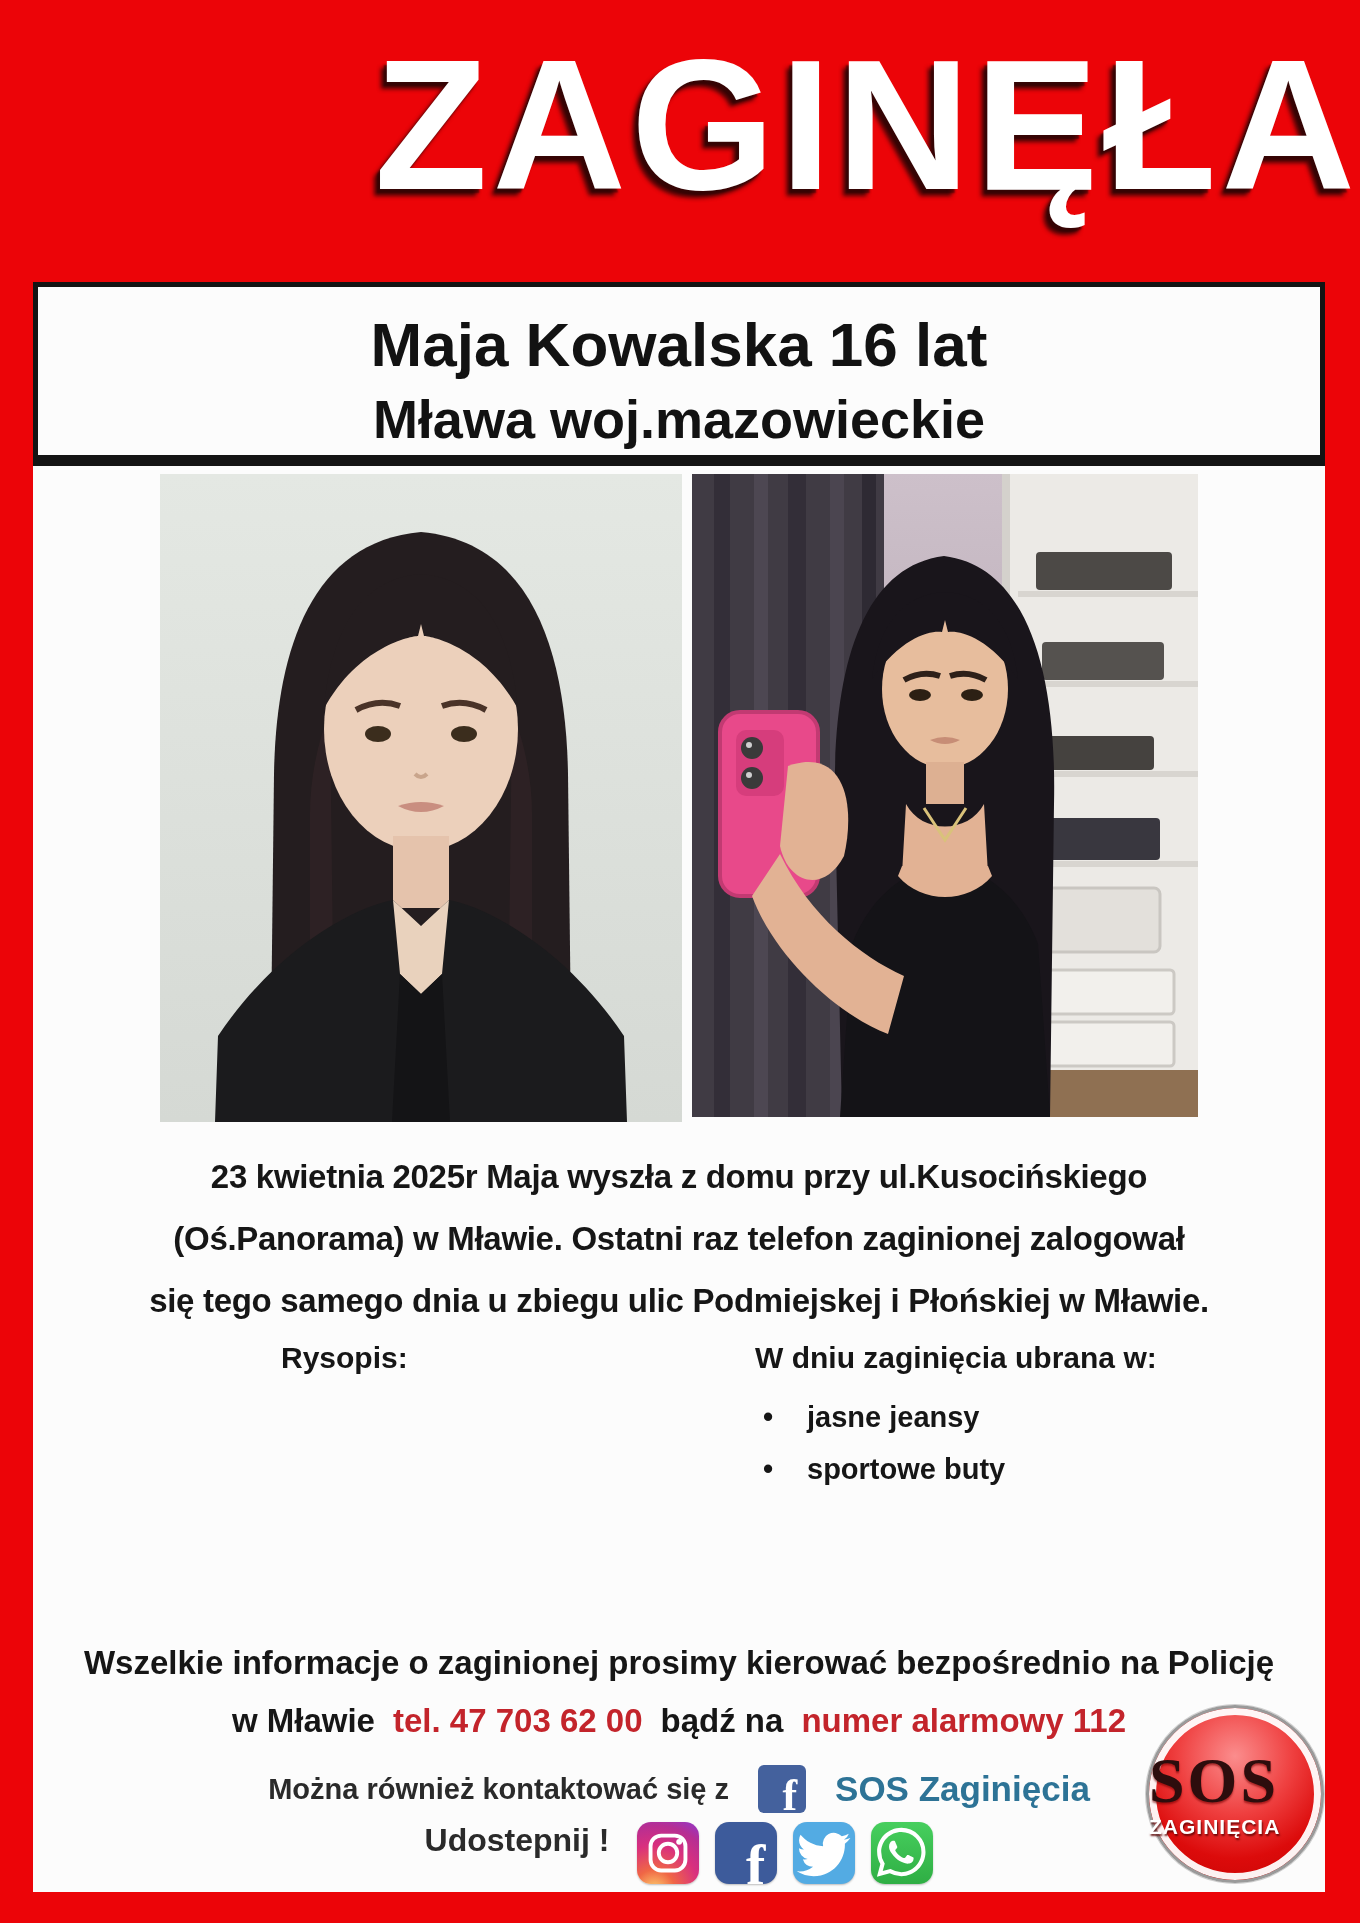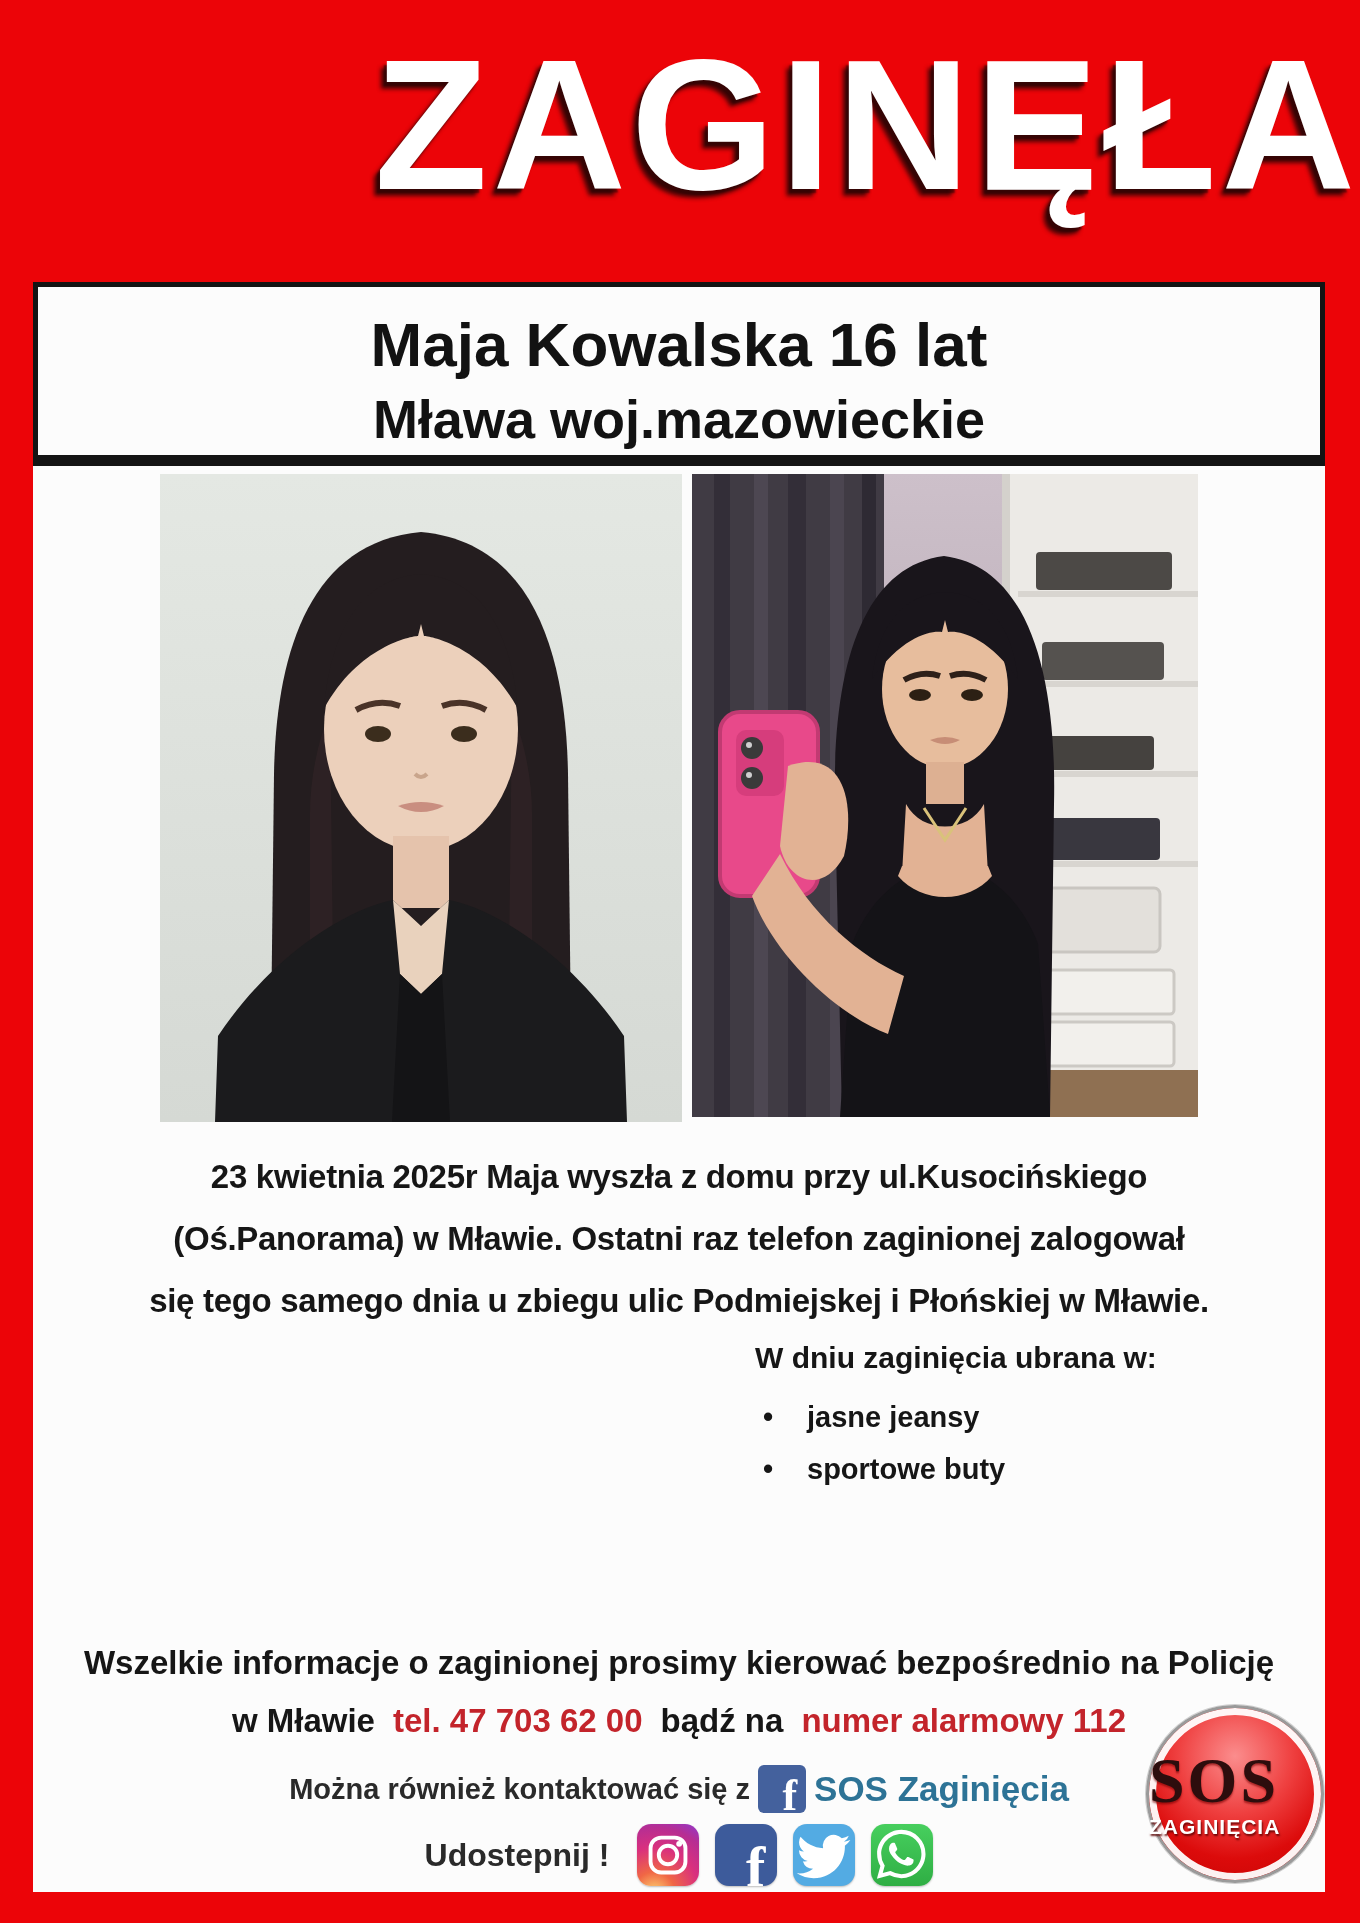--- a/index.html
+++ b/index.html
@@ -52,36 +52,36 @@
   
   .contact{
     position:absolute;top:1168px;left:0;width:100%;text-align:center;
     font-size:33px;line-height:58px;font-weight:bold;color:#161616;white-space:nowrap;
   }
   .contact .red{color:#c3242b;}
   .contact-line2 span{margin:0 9px;}
   
   .fb-line{
     position:absolute;top:1292px;left:0;width:100%;height:62px;
-    display:flex;align-items:center;justify-content:center;gap:8px;
+    display:flex;align-items:center;justify-content:center;gap:29px;
   }
   .fb-prefix{font-size:29px;font-weight:bold;color:#2a2a2a;}
   .fb-tile{
     width:48px;height:48px;border-radius:6px;background:#44619d;
     position:relative;display:inline-block;
   }
   .fb-tile span{
     position:absolute;right:9px;bottom:-8px;color:#fff;
     font-size:44px;font-weight:bold;font-family:"Liberation Serif",serif;
   }
   .fb-page{font-size:35px;font-weight:bold;color:#2d7396;}
   
   .share-line{
     position:absolute;top:1356px;left:0;width:100%;height:66px;
-    display:flex;align-items:center;justify-content:center;gap:16px;
+    display:flex;align-items:flex-start;justify-content:center;gap:16px;
   }
   .share-label{font-size:32px;font-weight:bold;color:#2a2a2a;margin-right:12px;}
   .sicon{width:62px;height:62px;border-radius:14px;position:relative;display:inline-block;box-shadow:0 1px 2px rgba(0,0,0,.25);}
   .sicon svg{position:absolute;left:0;top:0;}
   .ig{background:radial-gradient(circle at 28% 110%, #fdd270 0%, #f06745 25%, #d9307e 55%, #b62e93 80%, #8f39ce 100%);}
   .fb{background:#3d5b9b;}
   .fb b{
     position:absolute;right:12px;bottom:-10px;color:#fff;font-size:58px;
     font-weight:bold;font-family:"Liberation Serif",serif;line-height:1;
   }
@@ -208,20 +208,21 @@
     </div>
 
     <div class="desc">
       <span>23 kwietnia 2025r Maja wyszła z domu przy ul.Kusocińskiego</span><br>
       <span>(Oś.Panorama) w Mławie. Ostatni raz telefon zaginionej zalogował</span><br>
       <span>się tego samego dnia u zbiegu ulic Podmiejskej i Płońskiej w Mławie.</span>
     </div>
 
     <div class="details">
       <div class="col col-left">
+        <div class="col-header">Rysopis:</div>
       </div>
       <div class="col col-right">
         <div class="col-header">W dniu zaginięcia ubrana w:</div>
         <ul>
           <li>jasne jeansy</li>
           <li>sportowe buty</li>
         </ul>
       </div>
     </div>
 

